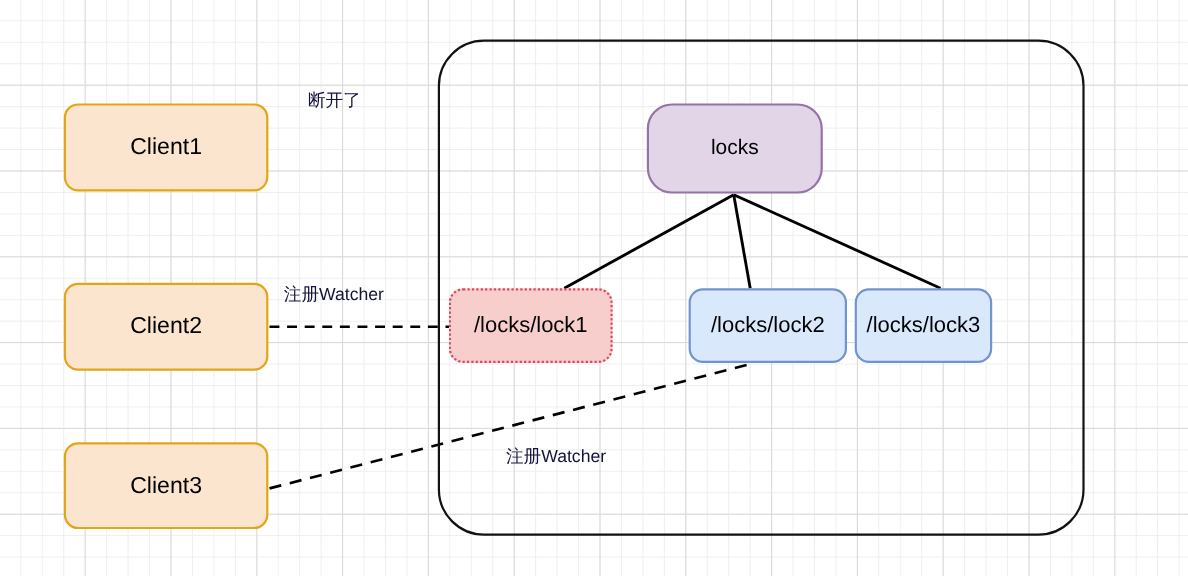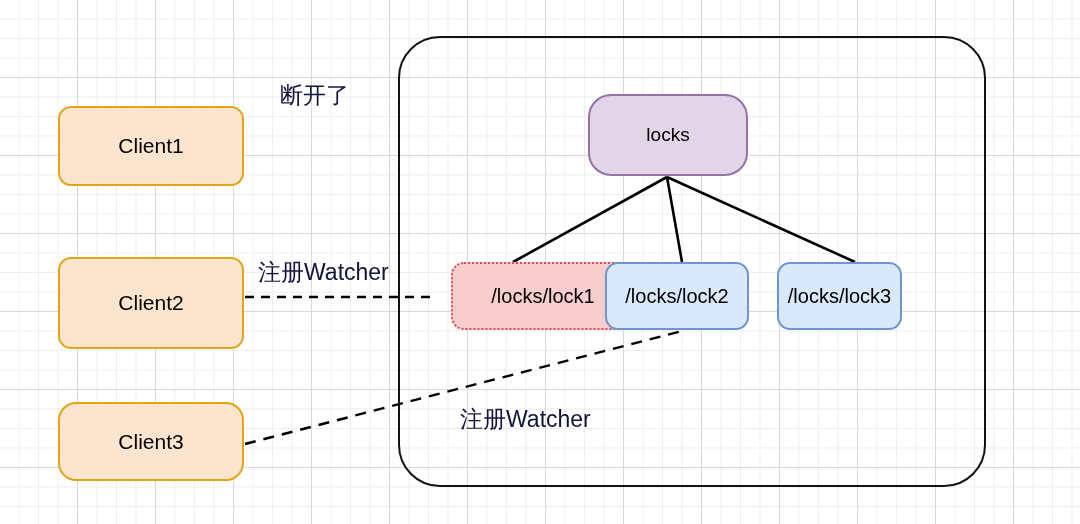--- a/index.html
+++ b/index.html
@@ -69,61 +69,61 @@
   .container-box {
     position: absolute;
     box-sizing: border-box;
     background: transparent;
     border: 2px solid #121212;
     border-radius: 42px;
   }
   .label {
     position: absolute;
     color: #12123a;
-    font-size: 23px;
+    font-size: 16px;
     white-space: nowrap;
     line-height: 1.2;
   }
 </style>
 </head>
 <body>
 
 <div id="canvas">
 
   <svg id="edges" viewBox="0 0 1080 524">
     <line x1="667" y1="177" x2="513" y2="262" stroke="#000000" stroke-width="2.6"></line>
     <line x1="667" y1="177" x2="682" y2="262" stroke="#000000" stroke-width="2.6"></line>
     <line x1="667" y1="177" x2="855" y2="262" stroke="#000000" stroke-width="2.6"></line>
     <line x1="245" y1="297" x2="434" y2="297" stroke="#000000" stroke-width="2.4" stroke-dasharray="9 7"></line>
     <line x1="245" y1="444" x2="682" y2="331" stroke="#000000" stroke-width="2.4" stroke-dasharray="11 8"></line>
   </svg>
 
   <div class="container-box" style="left:398px; top:36px; width:588px; height:451px;"></div>
 
-  <div class="node client-node" style="left:58px; top:94px; width:186px; height:80px;margin-top:12px;">
+  <div class="node client-node" style="left:58px; top:94px; width:186px; height:80px;">
     <span>Client1</span>
   </div>
 
-  <div class="node client-node" style="left:58px; top:257px; width:186px; height:92px;">
+  <div class="node client-node" style="left:58px; top:257px; width:186px; height:80px;">
     <span>Client2</span>
   </div>
 
-  <div class="node client-node" style="left:58px; top:402px; width:186px; height:79px;border-radius:18px;">
+  <div class="node client-node" style="left:58px; top:402px; width:186px; height:79px;">
     <span>Client3</span>
   </div>
 
   <div class="node root-node" style="left:588px; top:94px; width:160px; height:82px;">
     <span>locks</span>
   </div>
 
-  <div class="node lock-node alert" style="left:451px; top:262px; width:184px; height:68px;">
+  <div class="node lock-node alert" style="left:408px; top:262px; width:149px; height:68px;">
     <span>/locks/lock1</span>
   </div>
 
-  <div class="node lock-node" style="left:605px; top:262px; width:144px; height:68px;">
+  <div class="node lock-node" style="left:626px; top:262px; width:144px; height:68px;">
     <span>/locks/lock2</span>
   </div>
 
   <div class="node lock-node" style="left:777px; top:262px; width:125px; height:68px;">
     <span>/locks/lock3</span>
   </div>
 
   <div class="label" style="left:280px; top:82px;">断开了</div>
 
   <div class="label" style="left:258px; top:259px;">注册Watcher</div>

